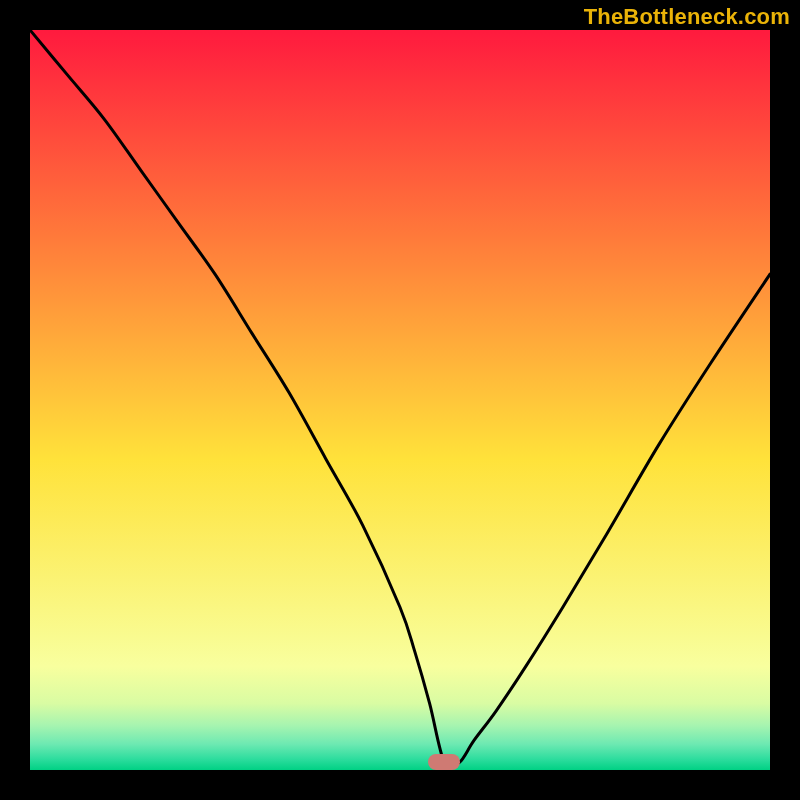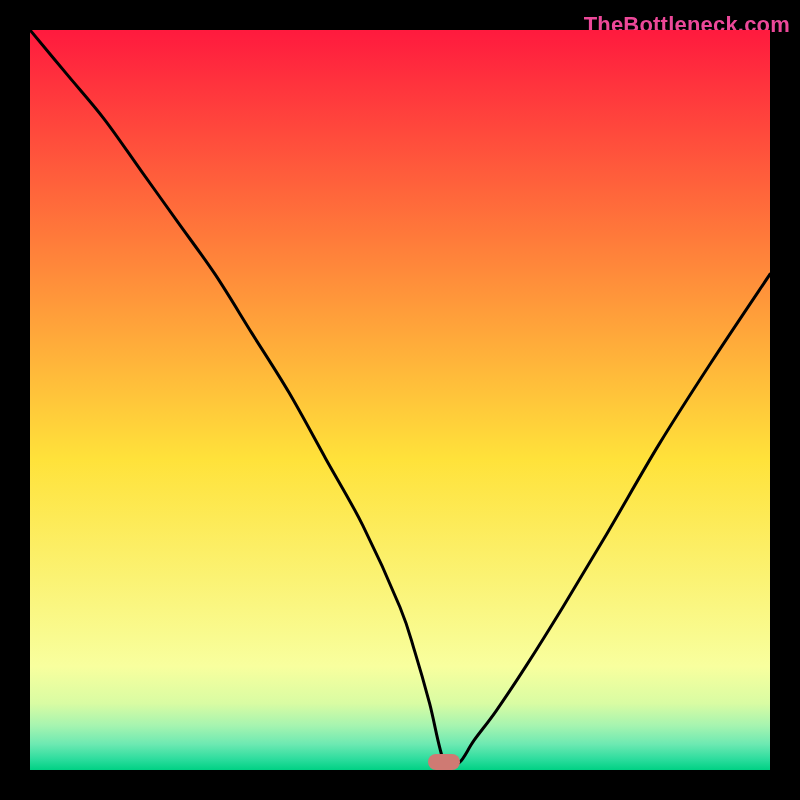--- a/index.html
+++ b/index.html
@@ -36,26 +36,26 @@
   .marker {
     position: absolute;
     width: 32px;
     height: 16px;
     border-radius: 8px;
     background: #cf7a73;
     transform: translate(-50%, -50%);
   }
   .watermark {
     position: absolute;
-    top: 12px;
+    top: 4px;
     right: 10px;
     font-family: Arial, Helvetica, sans-serif;
     font-size: 22px;
     font-weight: 600;
-    color: #ec4899;
+    color: #eab308;
     letter-spacing: 0.2px;
   }
 </style>
 </head>
 <body>
 
 <div class="stage">
 
   <div class="watermark">TheBottleneck.com</div>
 

